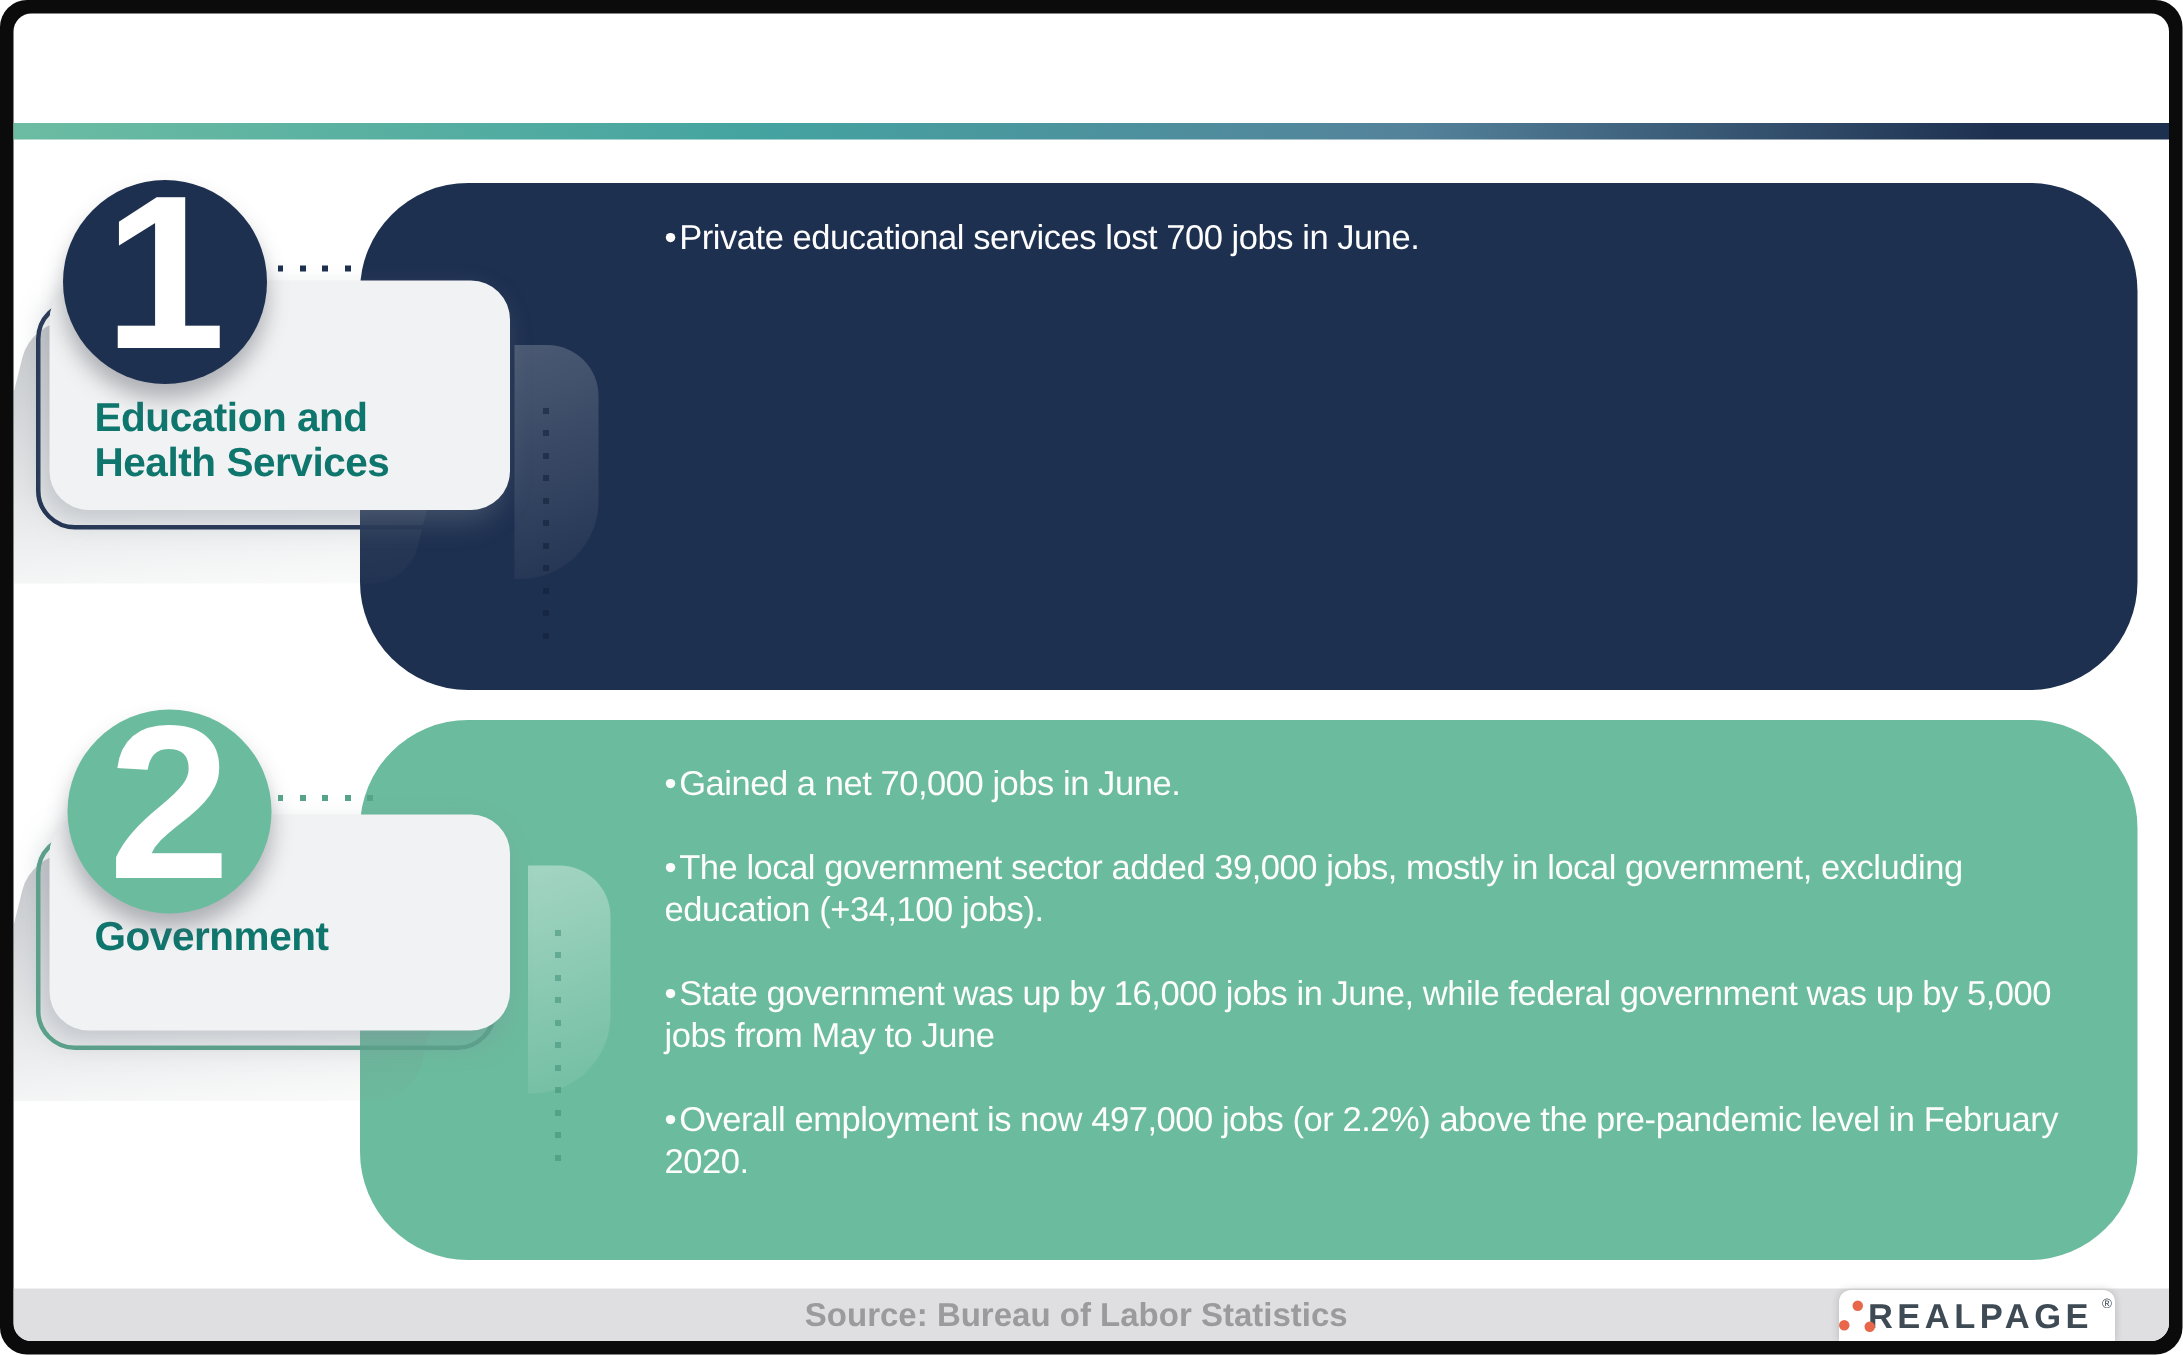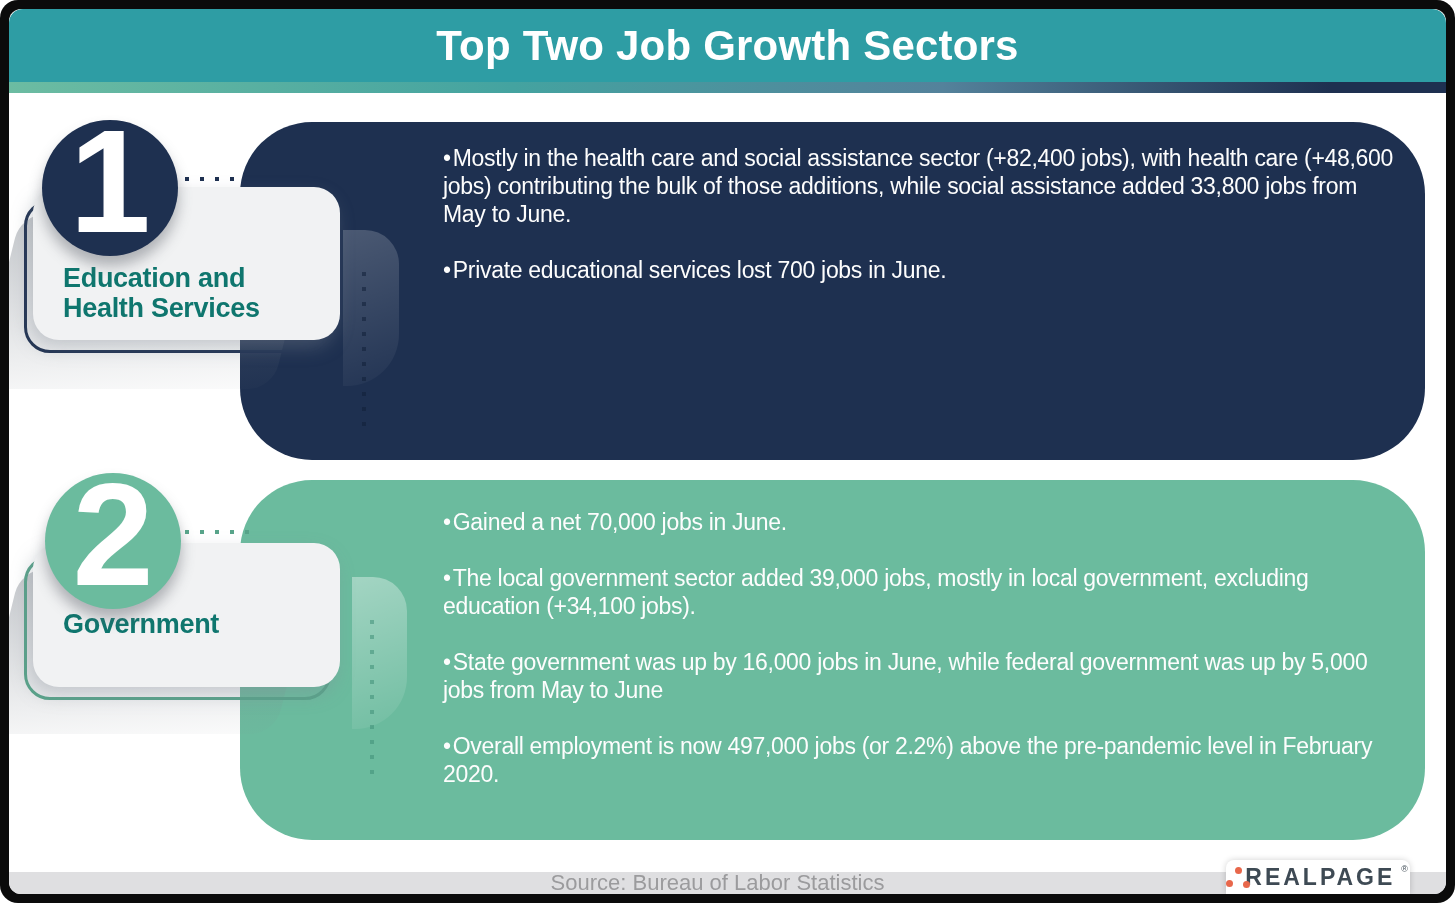--- a/index.html
+++ b/index.html
@@ -143,23 +143,23 @@
   .hdots {
     position: absolute; width: 64px; height: 4px;
     background: repeating-linear-gradient(to right, currentColor 0 4px, transparent 4px 15px);
   }
   .badge-1 .hdots { left: 176px; top: 168px; color: #1E3050; }
   .badge-2 .hdots { left: 176px; top: 521px; color: #57A389; }
 
   
   .footer-bar {
     position: absolute; left: 0; bottom: 0;
-    width: 100%; height: 22px;
+    width: 100%; height: 35px;
     background: #DFDFE1;
-    display: flex; align-items: center; justify-content: center;
+    display: flex; align-items: center; justify-content: center; font-weight: bold;
   }
   .footer-bar .source {
     color: #9B9B9D; font-size: 22px;
     transform: translateX(-10px);
   }
   .logo-box {
     position: absolute; right: 36px; bottom: 0;
     width: 184px; height: 34px;
     background: #ffffff;
     border-radius: 8px 8px 0 0;
@@ -183,30 +183,26 @@
     color: #3E4A54; font-size: 9px;
     vertical-align: top; position: relative; top: -8px; left: -2px;
   }
 </style>
 </head>
 <body>
 
 <div class="frame">
   <div class="page">
 
-    <header class="banner">
-      <h1>Top Two Job Growth Sectors</h1>
-    </header>
     <div class="gradient-strip"></div>
 
     <section class="panel panel-1">
       <div class="echo"></div>
       <div class="vdots"></div>
       <ul class="bullets">
-        <li>Mostly in the health care and social assistance sector (+82,400 jobs), with health care (+48,600 jobs) contributing the bulk of those additions, while social assistance added 33,800 jobs from May to June.</li>
         <li>Private educational services lost 700 jobs in June.</li>
       </ul>
     </section>
 
     <div class="badge badge-1">
       <div class="card-shadow"></div>
       <div class="badge-outline"></div>
       <div class="title-card">
         <div class="card-title">Education and Health Services</div>
       </div>

